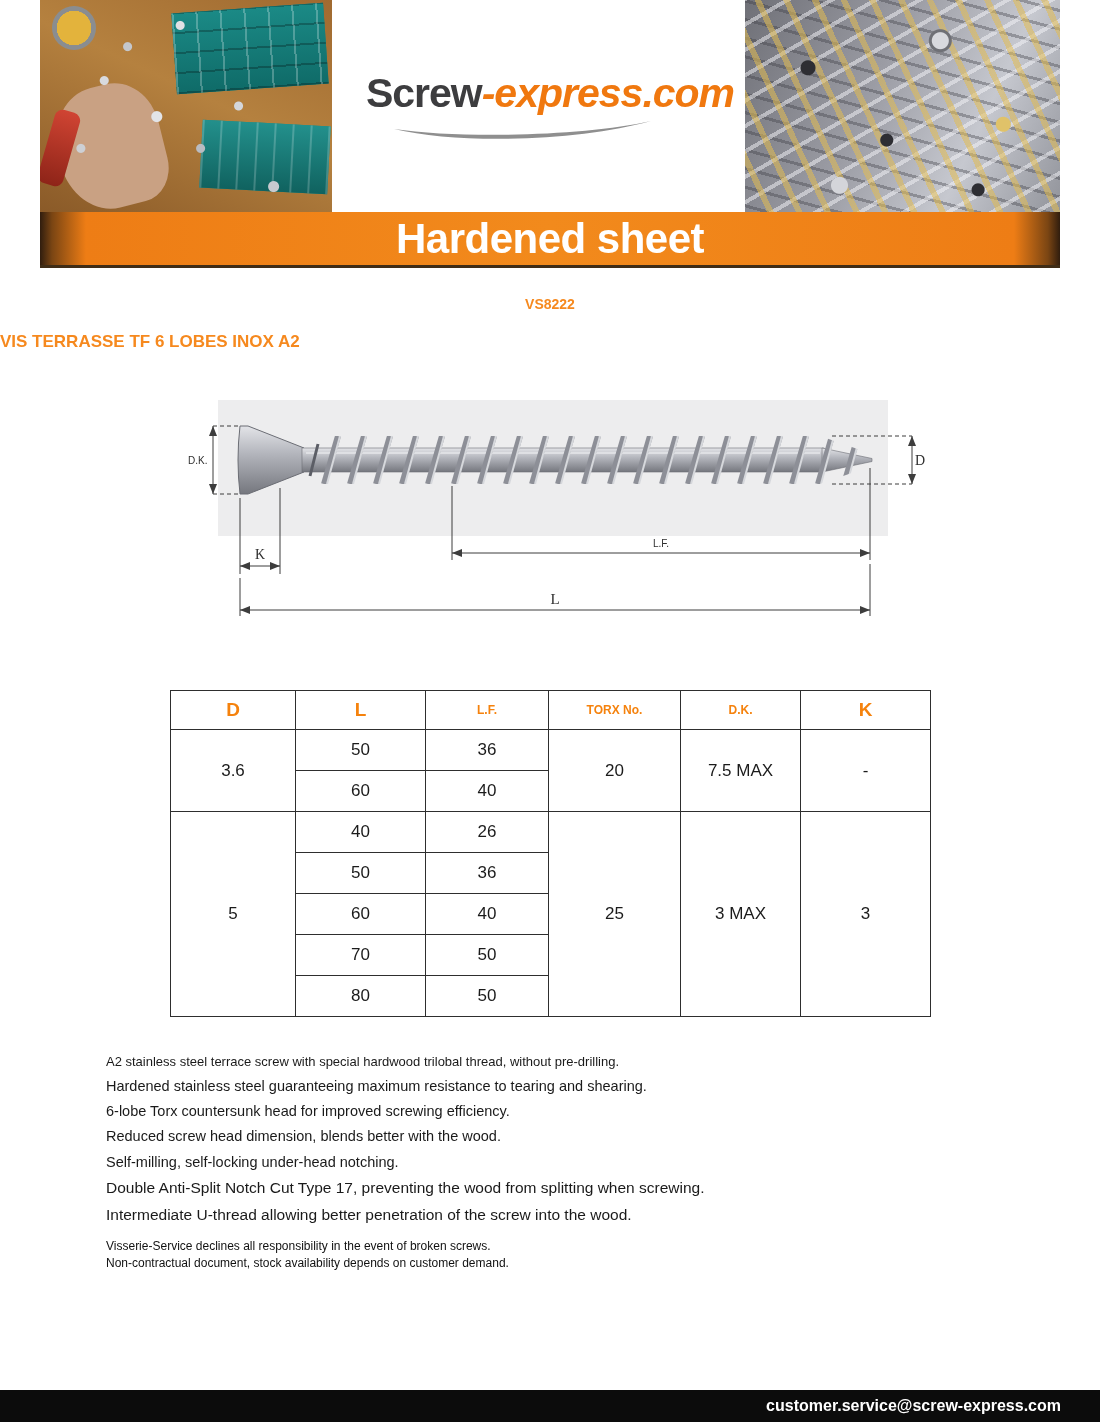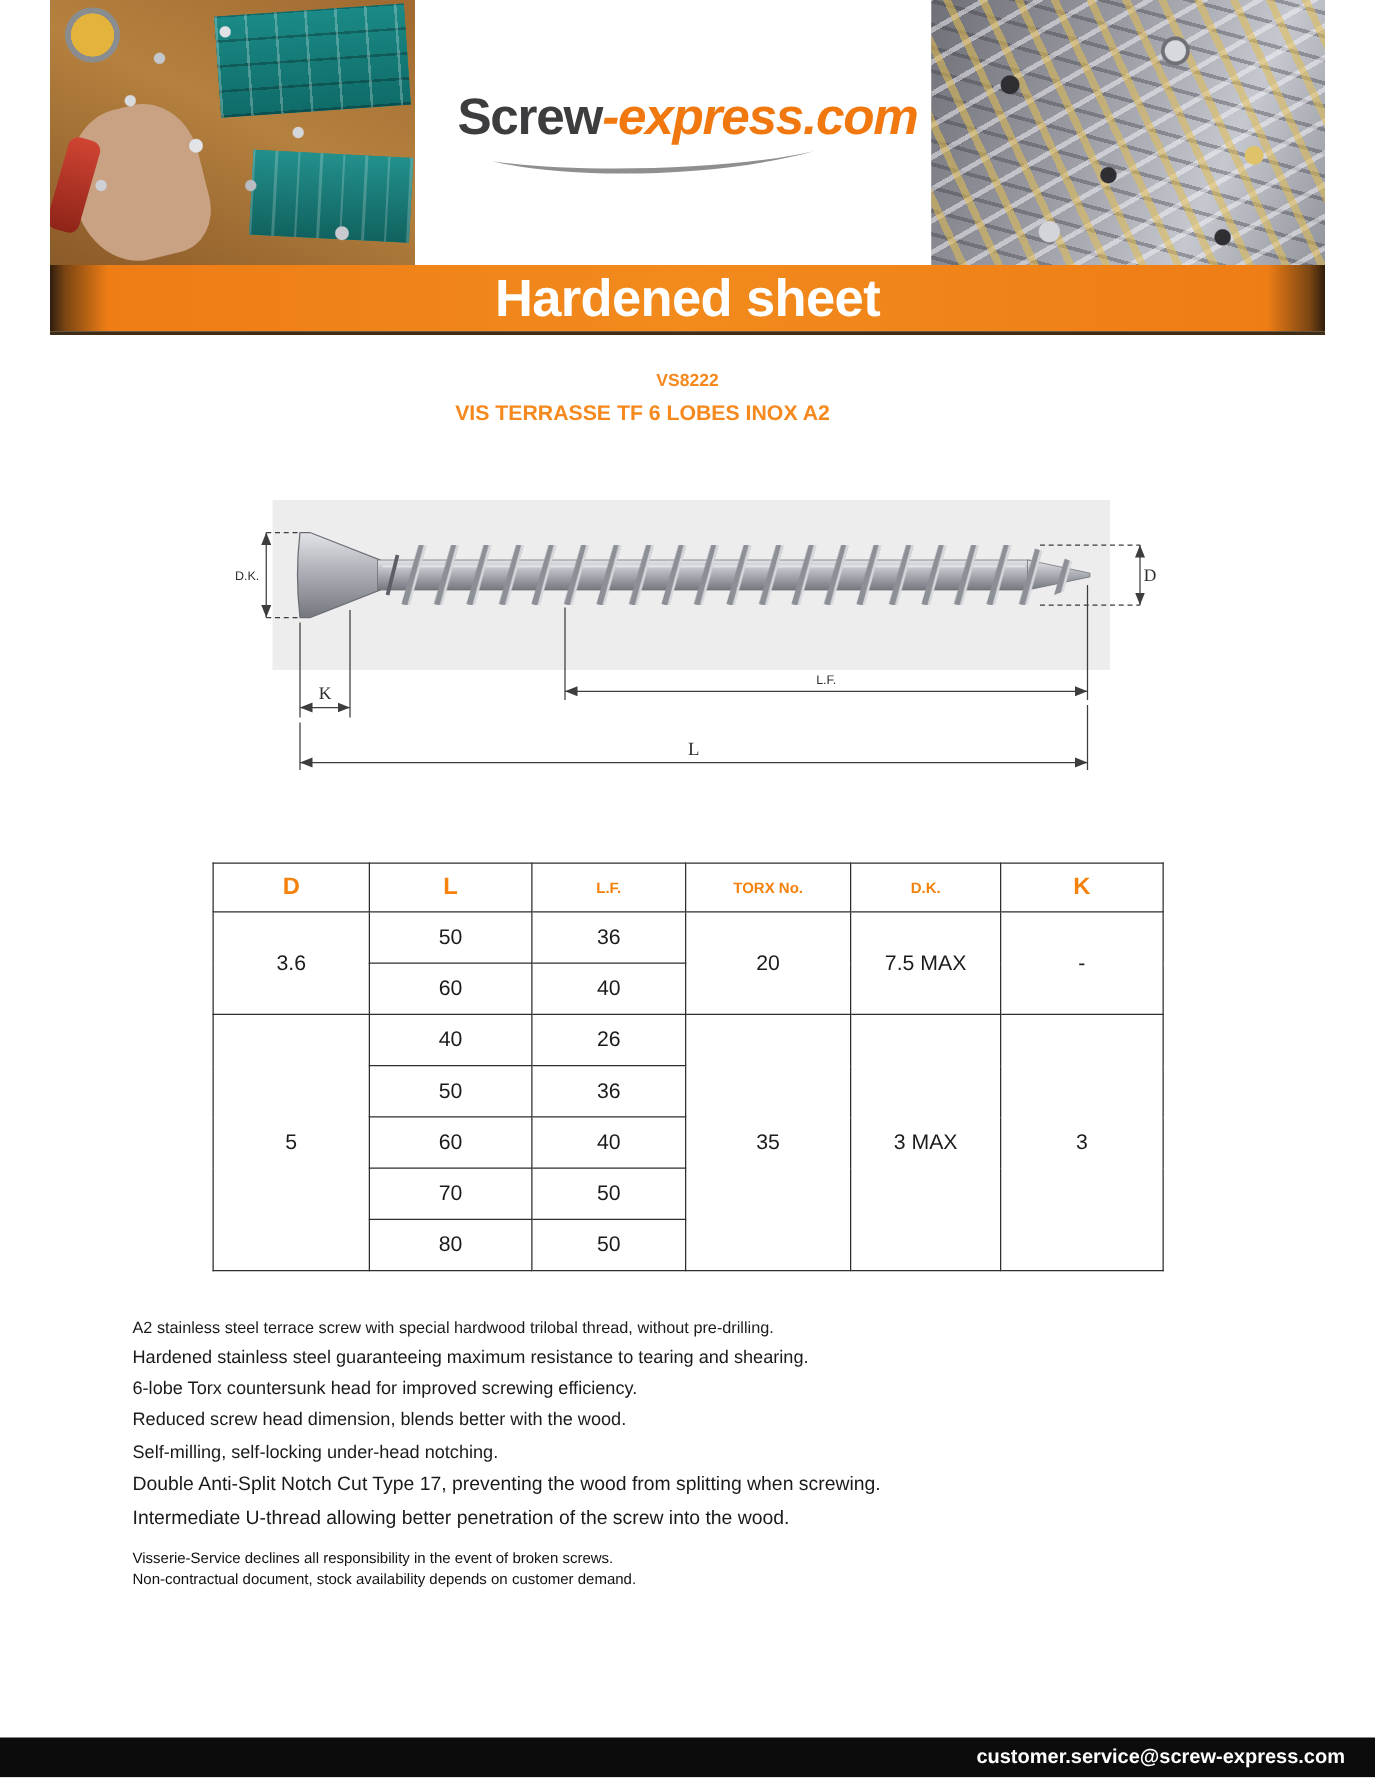--- a/index.html
+++ b/index.html
@@ -58,21 +58,21 @@
   
   .banner{position:absolute;left:40px;top:212px;width:1020px;height:53px;
     display:flex;align-items:center;justify-content:center;
     border-bottom:3px solid #3f2c16;
     background:linear-gradient(90deg,#301d0e 0px,#7a4513 12px,#ee7d15 46px,#f28a1c 50%,#ee7d15 calc(100% - 46px),#7a4513 calc(100% - 12px),#301d0e 100%);}
   .banner-title{font-size:42px;font-weight:bold;color:#ffffff;letter-spacing:-.5px;}
 
   
   .ref-line{position:absolute;top:296px;left:0;width:1100px;text-align:center;
     color:#f6891e;font-weight:bold;font-size:14px;}
-  .name-line{position:absolute;top:321px;left:0;width:1028px;text-align:center;
+  .name-line{position:absolute;top:332px;left:0;width:1028px;
     color:#f6891e;font-weight:bold;font-size:17px;}
 
   
   .diagram{position:absolute;left:170px;top:398px;width:760px;height:235px;}
 
   
   .spec-table{position:absolute;left:170px;top:690px;width:760px;border-collapse:collapse;
     table-layout:fixed;}
   .spec-table th,.spec-table td{border:1px solid #2e2e2e;text-align:center;vertical-align:middle;padding:0;}
   .spec-table th{height:38px;color:#f5820d;font-weight:bold;background:#fff;}
@@ -87,21 +87,21 @@
   .d-md{font-size:14.5px;}
   .d-lg{font-size:15.5px;}
 
   
   .disclaimer{position:absolute;left:106px;top:1238px;font-size:12px;line-height:17px;color:#111;}
   .disclaimer p{margin:0;}
 
   
   .footer{position:absolute;left:0;bottom:0;width:1100px;height:32px;background:#0c0c0c;
     color:#fff;font-weight:bold;font-size:16px;line-height:32px;text-align:right;
-    padding-right:24px;box-sizing:border-box;}
+    padding-right:39px;box-sizing:border-box;}
 </style>
 </head>
 <body>
 
 <div class="page">
 
   <div class="photo-left">
     <div class="tray1"></div>
     <div class="tray2"></div>
     <div class="hand"></div>
@@ -221,21 +221,21 @@
         <td rowspan="2">-</td>
       </tr>
       <tr>
         <td>60</td>
         <td>40</td>
       </tr>
       <tr>
         <td rowspan="5">5</td>
         <td>40</td>
         <td>26</td>
-        <td rowspan="5">35</td>
+        <td rowspan="5">25</td>
         <td rowspan="5">3 MAX</td>
         <td rowspan="5">3</td>
       </tr>
       <tr>
         <td>50</td>
         <td>36</td>
       </tr>
       <tr>
         <td>60</td>
         <td>40</td>

